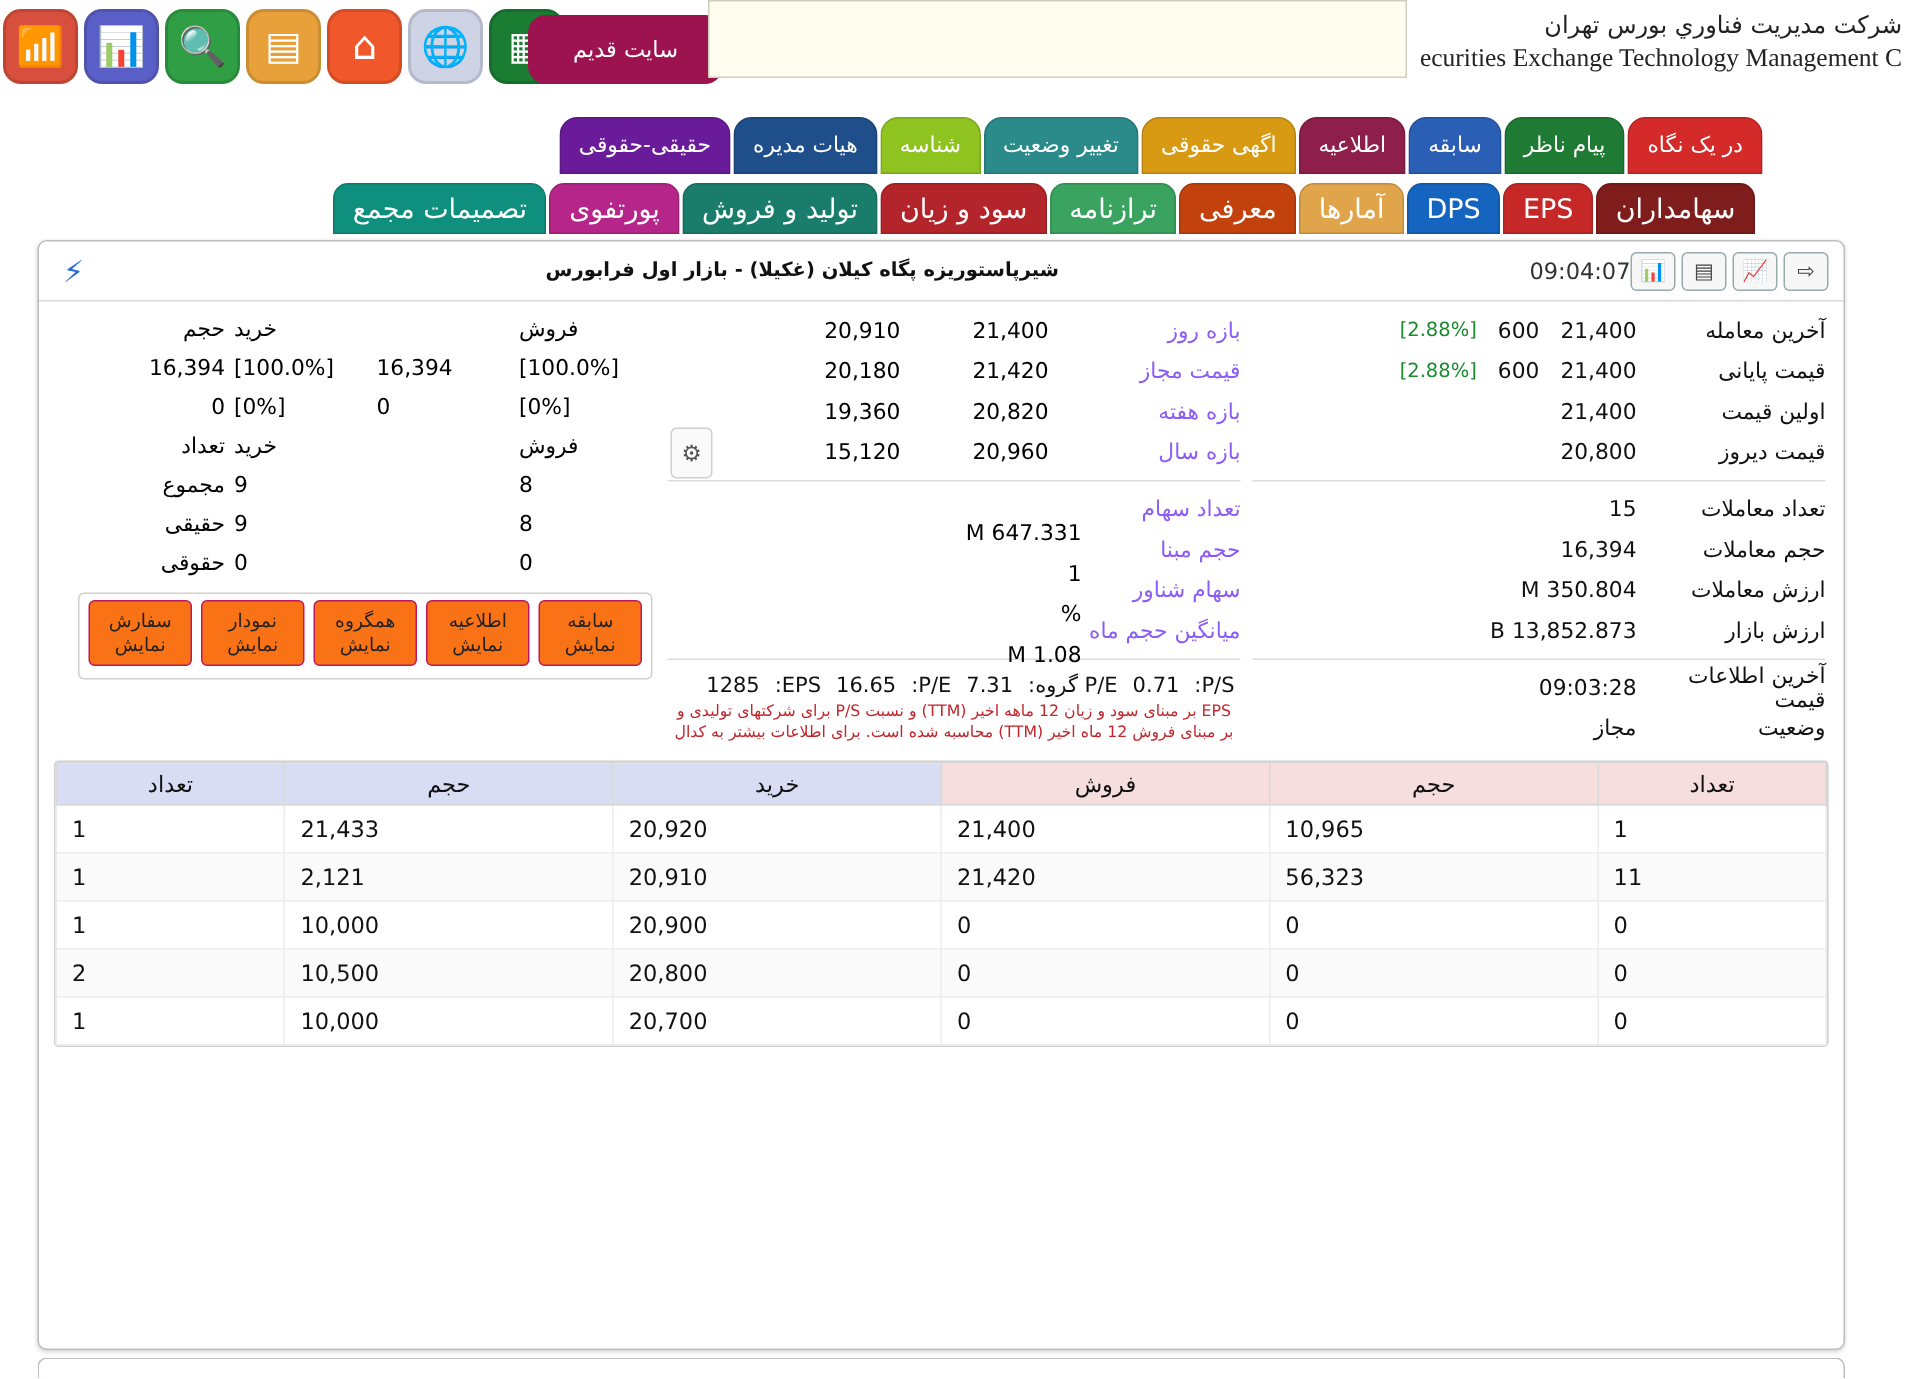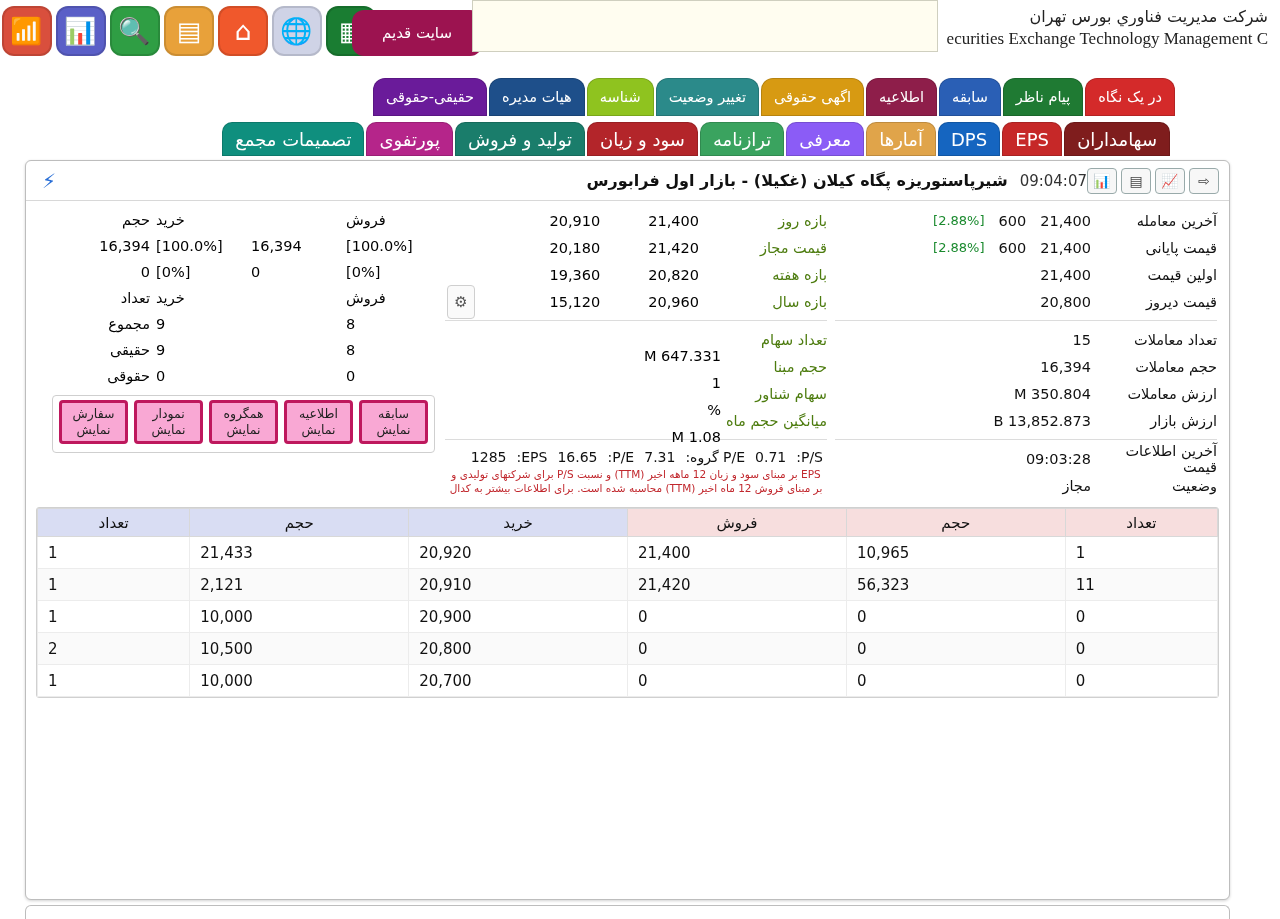--- a/index.html
+++ b/index.html
@@ -72,21 +72,21 @@
   .panel {
     position: absolute; top: 160px; left: 25px; width: 1205px; height: 740px;
     background: #fff; border: 1px solid #bdbdbd; border-radius: 6px;
     box-shadow: 0 1px 3px rgba(0,0,0,0.18);
   }
   .panel-head {
     position: relative; height: 40px; border-bottom: 1px solid #d8d8d8;
     display: flex; align-items: center; padding: 0 10px;
   }
   .panel-title {
-    flex: 1; text-align: right; font-size: 16px; font-weight: bold; color: #111;
+    flex: 1; text-align: center; font-size: 13px; font-weight: bold; color: #111;
     padding-right: 4px;
   }
   .bolt { color: #2a6fd6; font-size: 20px; margin: 0 6px; }
   .clock { font-size: 15px; color: #333; margin-left: 8px; font-family: "DejaVu Sans", sans-serif; }
   .head-icons { display: flex; gap: 4px; align-items: center; }
   .hicon {
     width: 30px; height: 26px; border: 1px solid #9aa; border-radius: 4px;
     background: #f7f7f7; display: flex; align-items: center; justify-content: center;
     font-size: 14px; color: #444;
   }
@@ -100,39 +100,39 @@
 
   .kv-row { display: flex; align-items: center; height: 27px; font-size: 14.5px; }
   .kv-label { width: 120px; text-align: right; color: #111; padding-right: 4px; }
   .kv-vals  { flex: 1; display: flex; justify-content: flex-start; align-items: center; gap: 14px; padding-right: 10px; }
   .kv-v { color: #111; }
   .pct-green { color: #1a8a2e; font-size: 13px; }
 
   .sep-h { border-top: 1px solid #dcdcdc; margin: 5px 4px; }
 
   .mid-row { display: flex; align-items: center; height: 27px; font-size: 14.5px; }
-  .mid-label { width: 110px; text-align: right; padding-right: 4px; color: #4d7c0f; }
+  .mid-label { width: 110px; text-align: right; padding-right: 4px; color: #8b5cf6; }
   .mid-vals { flex: 1; display: flex; justify-content: flex-start; gap: 48px; padding-right: 22px; }
   .mid-single { flex: 1; text-align: center; padding-right: 0; margin-top: 32px; }
 
   
   .lt-row { display: flex; align-items: center; height: 26px; font-size: 14.5px; }
   .lt-c1 { width: 95px; text-align: left; }
   .lt-c2 { width: 95px; text-align: left; }
   .lt-c3 { width: 95px; text-align: left; }
   .lt-c4 { width: 95px; text-align: right; padding-right: 6px; }
   .lt-head { font-weight: normal; }
 
   .tools-box {
     margin: 6px 6px 0 6px; border: 1px solid #cfcfcf; border-radius: 4px; padding: 4px 6px 8px 6px;
   }
   .tools-title { text-align: center; font-size: 13.5px; color: #111; padding: 2px 0 6px 0; }
   .tools-btns { display: flex; justify-content: center; gap: 6px; }
   .tool-btn {
-    width: 70px; height: 44px; background: #f9a8d4; border: 3px solid #be185d;
+    width: 70px; height: 44px; background: #f97316; border: 1px solid #be185d;
     border-radius: 4px; font-size: 12.5px; color: #222; line-height: 16px;
     display: flex; flex-direction: column; align-items: center; justify-content: center;
   }
 
   .eq-row {
     display: flex; align-items: center; font-size: 14px; color: #111;
     padding: 4px 8px 0 8px; gap: 10px;
   }
   .eq-note {
     color: #c1272d; font-size: 10.5px; line-height: 14px; text-align: center;
@@ -196,21 +196,21 @@
     <div class="tab" style="background:#2b8a8a">تغییر وضعیت</div>
     <div class="tab" style="background:#8fc31f">شناسه</div>
     <div class="tab" style="background:#1e4f8a">هیات مدیره</div>
     <div class="tab" style="background:#6a1b9a">حقیقی-حقوقی</div>
   </div>
   <div class="nav-row nav-row-2">
     <div class="tab r2" style="background:#7f1d1d">سهامداران</div>
     <div class="tab r2" style="background:#c62828">EPS</div>
     <div class="tab r2" style="background:#1565c0">DPS</div>
     <div class="tab r2" style="background:#e0a44a">آمارها</div>
-    <div class="tab r2" style="background:#8b5cf6">معرفی</div>
+    <div class="tab r2" style="background:#c2410c">معرفی</div>
     <div class="tab r2" style="background:#3aa35f">ترازنامه</div>
     <div class="tab r2" style="background:#b3252a">سود و زیان</div>
     <div class="tab r2" style="background:#1a7d6b">تولید و فروش</div>
     <div class="tab r2" style="background:#b5258a">پورتفوی</div>
     <div class="tab r2" style="background:#0f8f7e">تصمیمات مجمع</div>
   </div>
 </div>
 
 <div class="panel">
 

